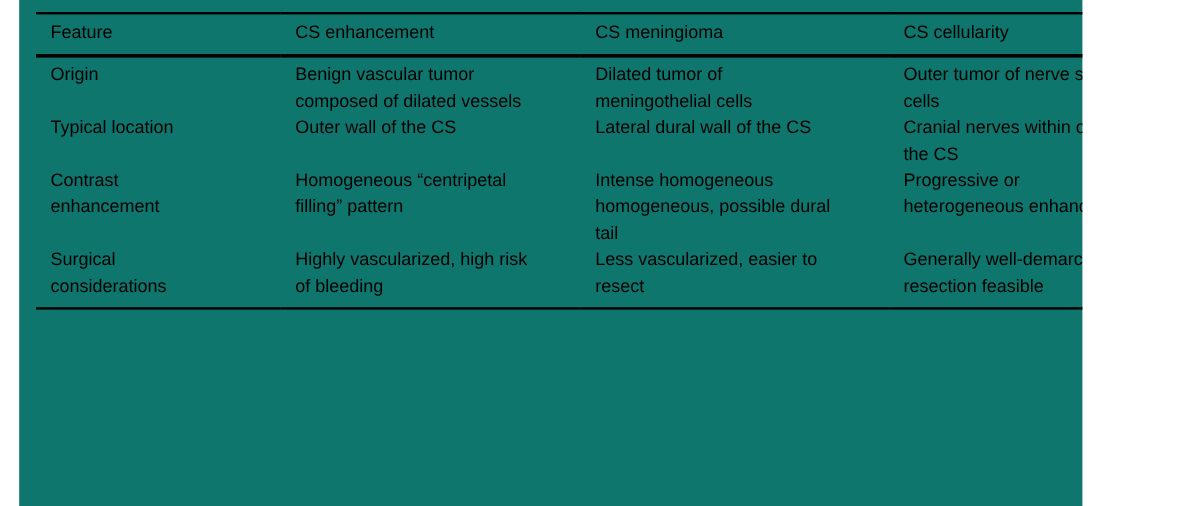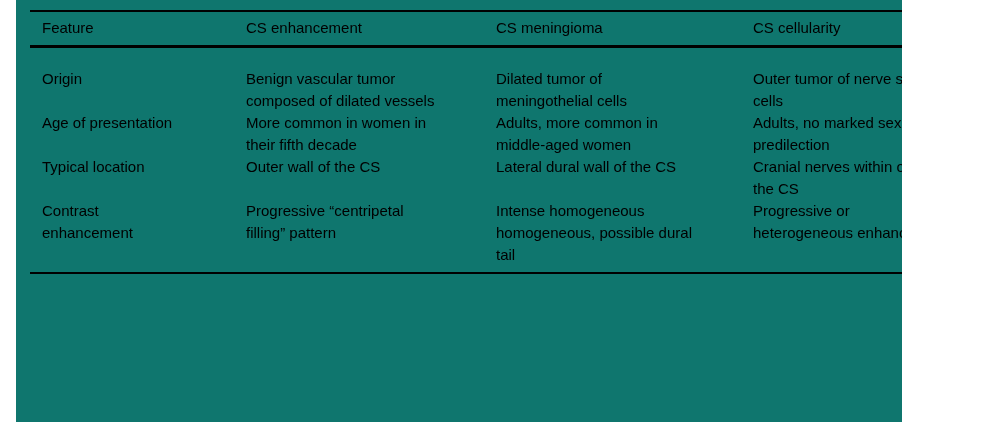--- a/index.html
+++ b/index.html
@@ -37,21 +37,21 @@
     font-weight: normal;
     border-bottom: 3px solid #000000;
     padding: 5px 6px 6px 12px;
     vertical-align: middle;
   }
   table.comparison td {
     vertical-align: top;
     padding: 0 6px 0 12px;
     white-space: pre-line; 
   }
-  tbody tr:first-child td { padding-top: 20px; }
+  tbody tr:first-child td { padding-top: 4px; }
   tbody tr:last-child td  { padding-bottom: 6px; }
 </style>
 </head>
 <body>
 
 <div class="page">
   <div class="table-wrap">
     <table class="comparison">
       <colgroup>
         <col style="width:204px">
@@ -71,42 +71,43 @@
         <tr>
           <td>Origin</td>
           <td>Benign vascular tumor
 composed of dilated vessels</td>
           <td>Dilated tumor of
 meningothelial cells</td>
           <td>Outer tumor of nerve sheath
 cells</td>
         </tr>
         <tr>
-          <td>Age of presentation</td>
-          <td>More common in women in
-their fifth decade</td>
-          <td>Adults, more common in
-middle-aged women</td>
-          <td>Adults, no marked sex
-predilection</td>
-        </tr>
-        <tr>
           <td>Typical location</td>
           <td>Outer wall of the CS</td>
           <td>Lateral dural wall of the CS</td>
           <td>Cranial nerves within or near
 the CS</td>
         </tr>
         <tr>
           <td>Contrast
 enhancement</td>
-          <td>Progressive “centripetal
+          <td>Homogeneous “centripetal
 filling” pattern</td>
           <td>Intense homogeneous
 homogeneous, possible dural
 tail</td>
           <td>Progressive or
 heterogeneous enhancement</td>
         </tr>
+        <tr>
+          <td>Surgical
+considerations</td>
+          <td>Highly vascularized, high risk
+of bleeding</td>
+          <td>Less vascularized, easier to
+resect</td>
+          <td>Generally well-demarcated,
+resection feasible</td>
+        </tr>
       </tbody>
     </table>
   </div>
 </div>
 
 </body></html>

